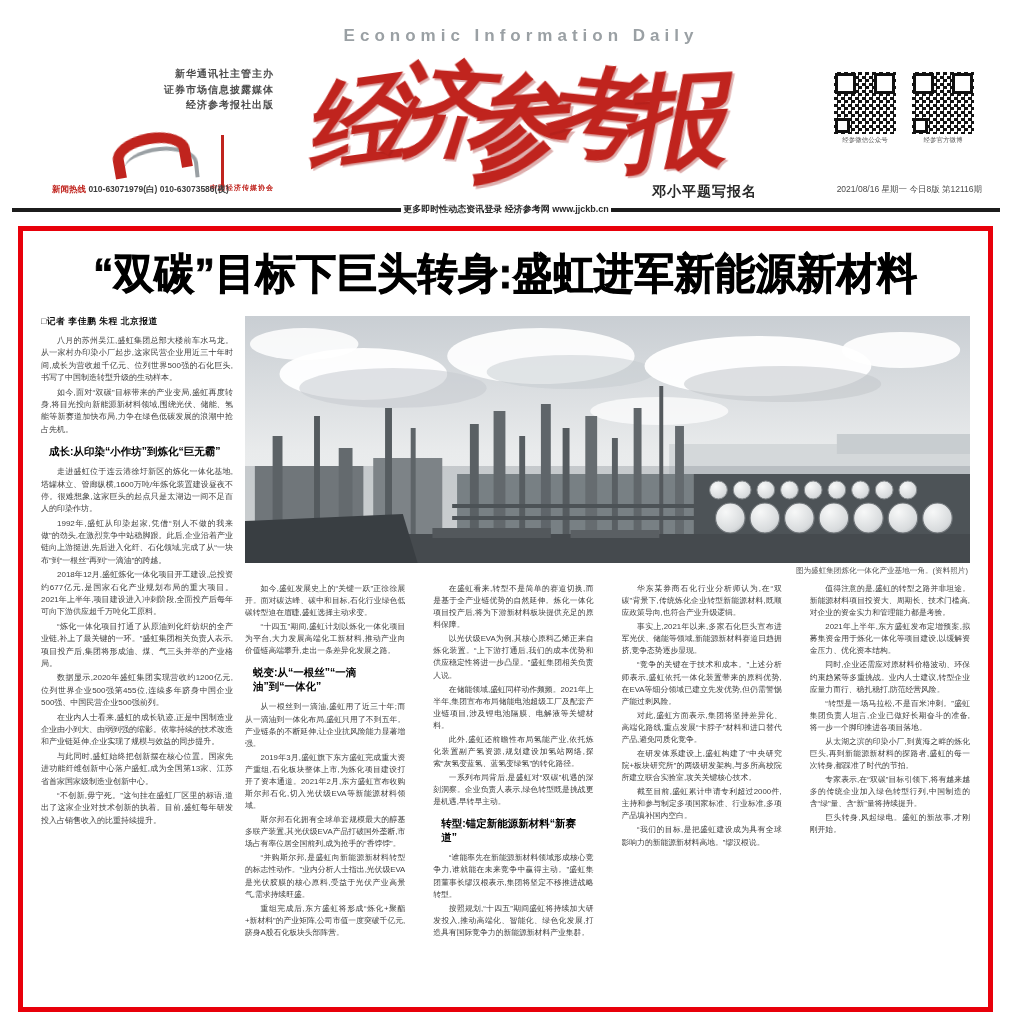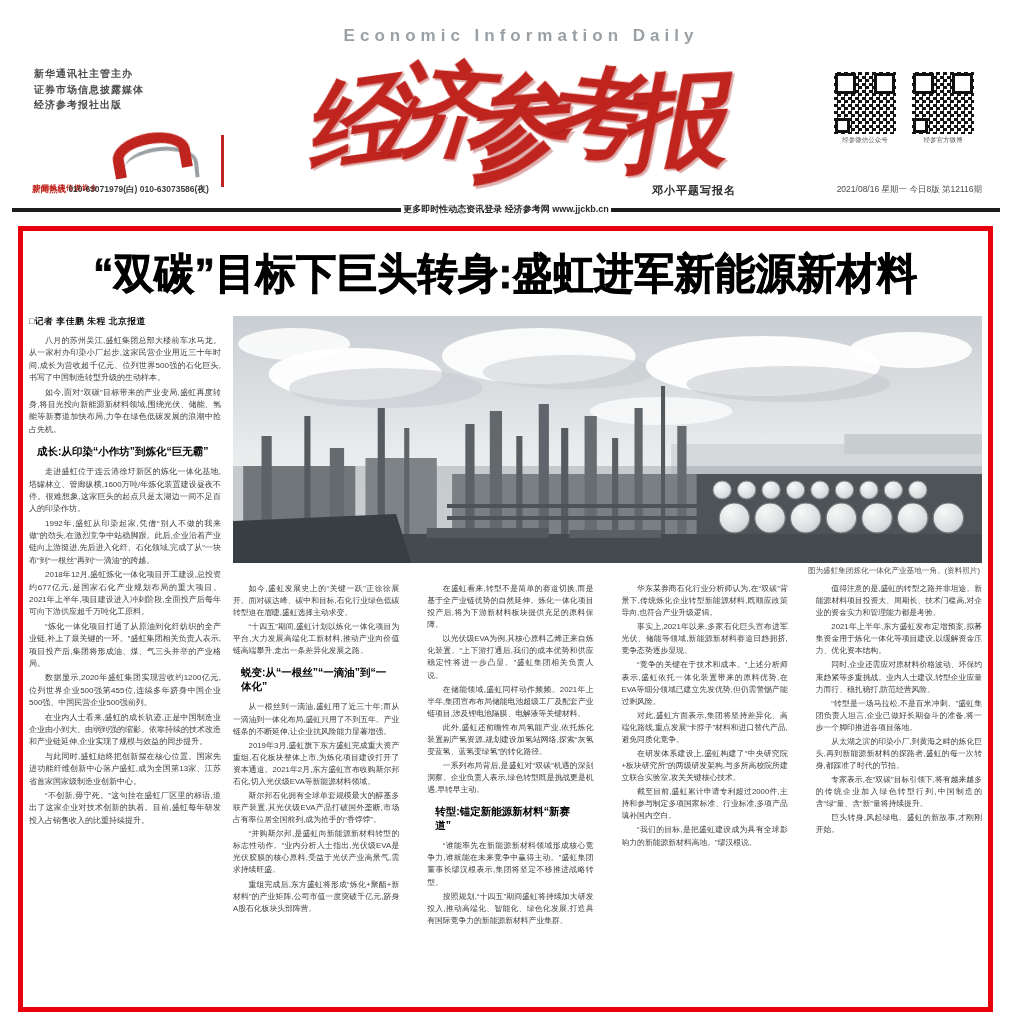--- a/index.html
+++ b/index.html
@@ -11,21 +11,21 @@
 
   
   .eng-title {
     position:absolute; top:26px; left:0; width:100%; text-align:center;
     color:#9aa0a4; font-size:17px; font-weight:bold; letter-spacing:5px;
     filter:blur(0.4px);
     margin-left:15px;
   }
 
   
-  .pub-block { position:absolute; left:34px; top:66px; width:240px; text-align:left; }
+  .pub-block { position:absolute; left:34px; top:66px; width:240px; text-align:right; }
   .pub-line { font-size:10px; font-weight:bold; color:#4d4d4d; line-height:1.55; letter-spacing:1px; filter:blur(0.45px); }
   .logo-wrap { position:relative; margin:8px auto 0; width:120px; height:62px; }
   .logo-arc {
     position:absolute; left:18px; top:12px; width:78px; height:40px;
     border:11px solid #c0241e; border-bottom:none;
     border-radius:78px 78px 0 0 / 44px 44px 0 0;
     transform:rotate(-10deg); filter:blur(0.4px);
   }
   .logo-arc2 {
     position:absolute; left:30px; top:26px; width:74px; height:34px;
@@ -62,33 +62,33 @@
     content:""; position:absolute; width:15px; height:15px;
     border:3px solid #111; background:#fff;
   }
   .qr-box::before { left:1px; top:1px; }
   .qr-box::after  { right:1px; top:1px; }
   .qr-box .finder { left:1px; bottom:1px; }
   .qr-caption { font-size:6.5px; color:#555; margin-top:2px; filter:blur(0.4px); }
 
   
   .hotline { position:absolute; left:32px; top:184px; font-size:8.5px; font-weight:bold; color:#3c3c3c; filter:blur(0.4px); }
-  .hotline .red { color:#c0241e; }
-  .inscription { position:absolute; left:652px; top:183px; font-size:11px; font-weight:bold; color:#2a2a2a; letter-spacing:1px; filter:blur(0.45px); }
+  .hotline .red { color:#c0241e;margin-left:20px; }
+  .inscription { position:absolute; left:652px; top:183px; font-size:14px; font-weight:bold; color:#2a2a2a; letter-spacing:1px; filter:blur(0.45px); }
   .issue-info { position:absolute; right:30px; top:184px; font-size:8.5px; color:#4a4a4a; filter:blur(0.45px); }
 
   
   .rule-row { position:absolute; left:12px; right:12px; top:203px; display:flex; align-items:center; gap:2px; }
   .rule-row .bar { flex:1; height:4px; background:#1c1c1c; }
   .rule-row .txt { font-size:9px; font-weight:bold; color:#2a2a2a; white-space:nowrap; filter:blur(0.4px); }
 
   
   .article-box {
     position:absolute; left:18px; top:226px; width:975px; height:786px;
-    border:5px solid #e8000a; background:#fff; padding:8px 6px 10px;
+    border:5px solid #e8000a; background:#fff; padding:8px 18px 10px;
   }
   .headline {
     margin-top:6px; text-align:center; font-size:40px; font-weight:900; color:#000;
     letter-spacing:0.5px; transform:scaleY(1.06); transform-origin:top center;
     -webkit-text-stroke:0.8px #000; white-space:nowrap; filter:blur(0.3px);
   }
   .content { display:flex; gap:12px; margin-top:16px; height:676px; }
 
   .left-col { width:192px; flex:none; overflow:hidden; font-size:8px; color:#3d3d3d; }
   .byline { font-size:8.8px; font-weight:bold; color:#111; margin-bottom:7px; letter-spacing:0.5px; filter:blur(0.45px); }

